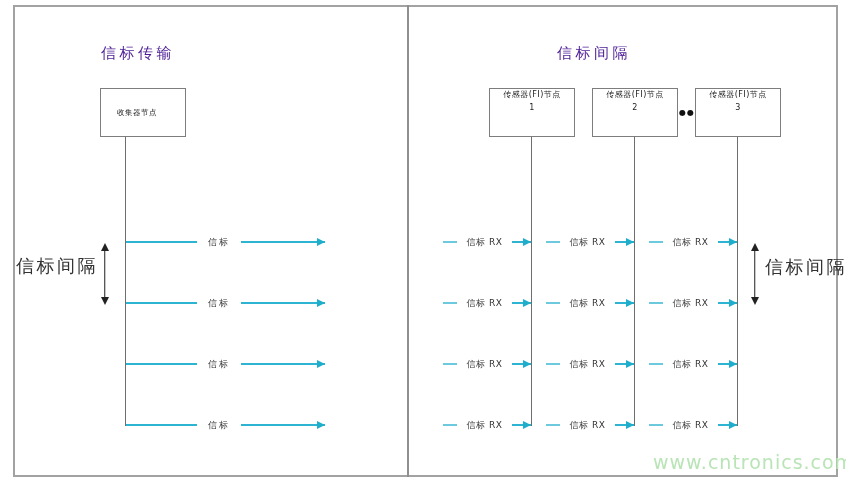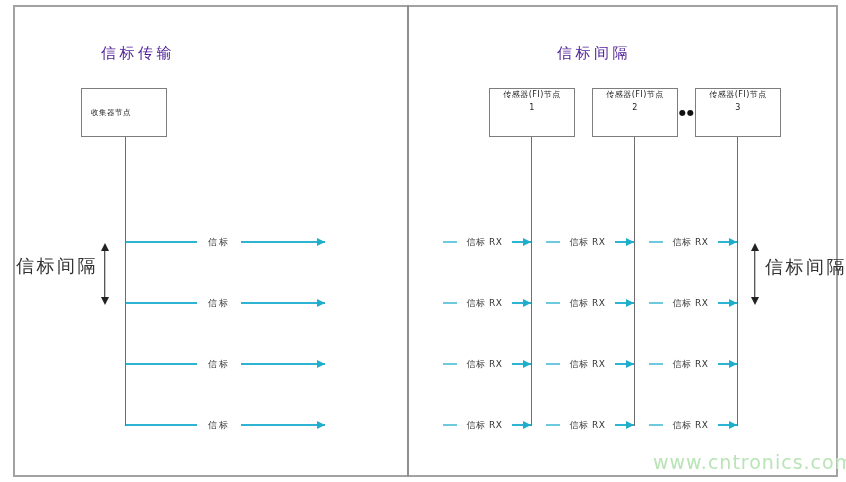--- a/index.html
+++ b/index.html
@@ -22,22 +22,22 @@
   }
   .ptitle.left  { left:101px; }
   .ptitle.right { left:557px; }
 
   
   .nbox {
     position:absolute; top:88px; height:49px; width:86px;
     border:1px solid #7d7d7d; background:#fff; color:#222;
   }
   .nbox.collector {
-    left:81px; display:flex; align-items:center;
-    padding-left:9px; font-size:7.5px; letter-spacing:0.5px;
+    left:100px; display:flex; align-items:center;
+    padding-left:16px; font-size:7.5px; letter-spacing:0.5px;
   }
   .nbox.sensor {
     display:flex; flex-direction:column; align-items:center; justify-content:flex-start;
     font-size:8px; line-height:1.6; letter-spacing:0.5px; text-align:center;
   }
   .nbox.s1 { left:489px; }
   .nbox.s2 { left:592px; }
   .nbox.s3 { left:695px; }
 
   .dots {

